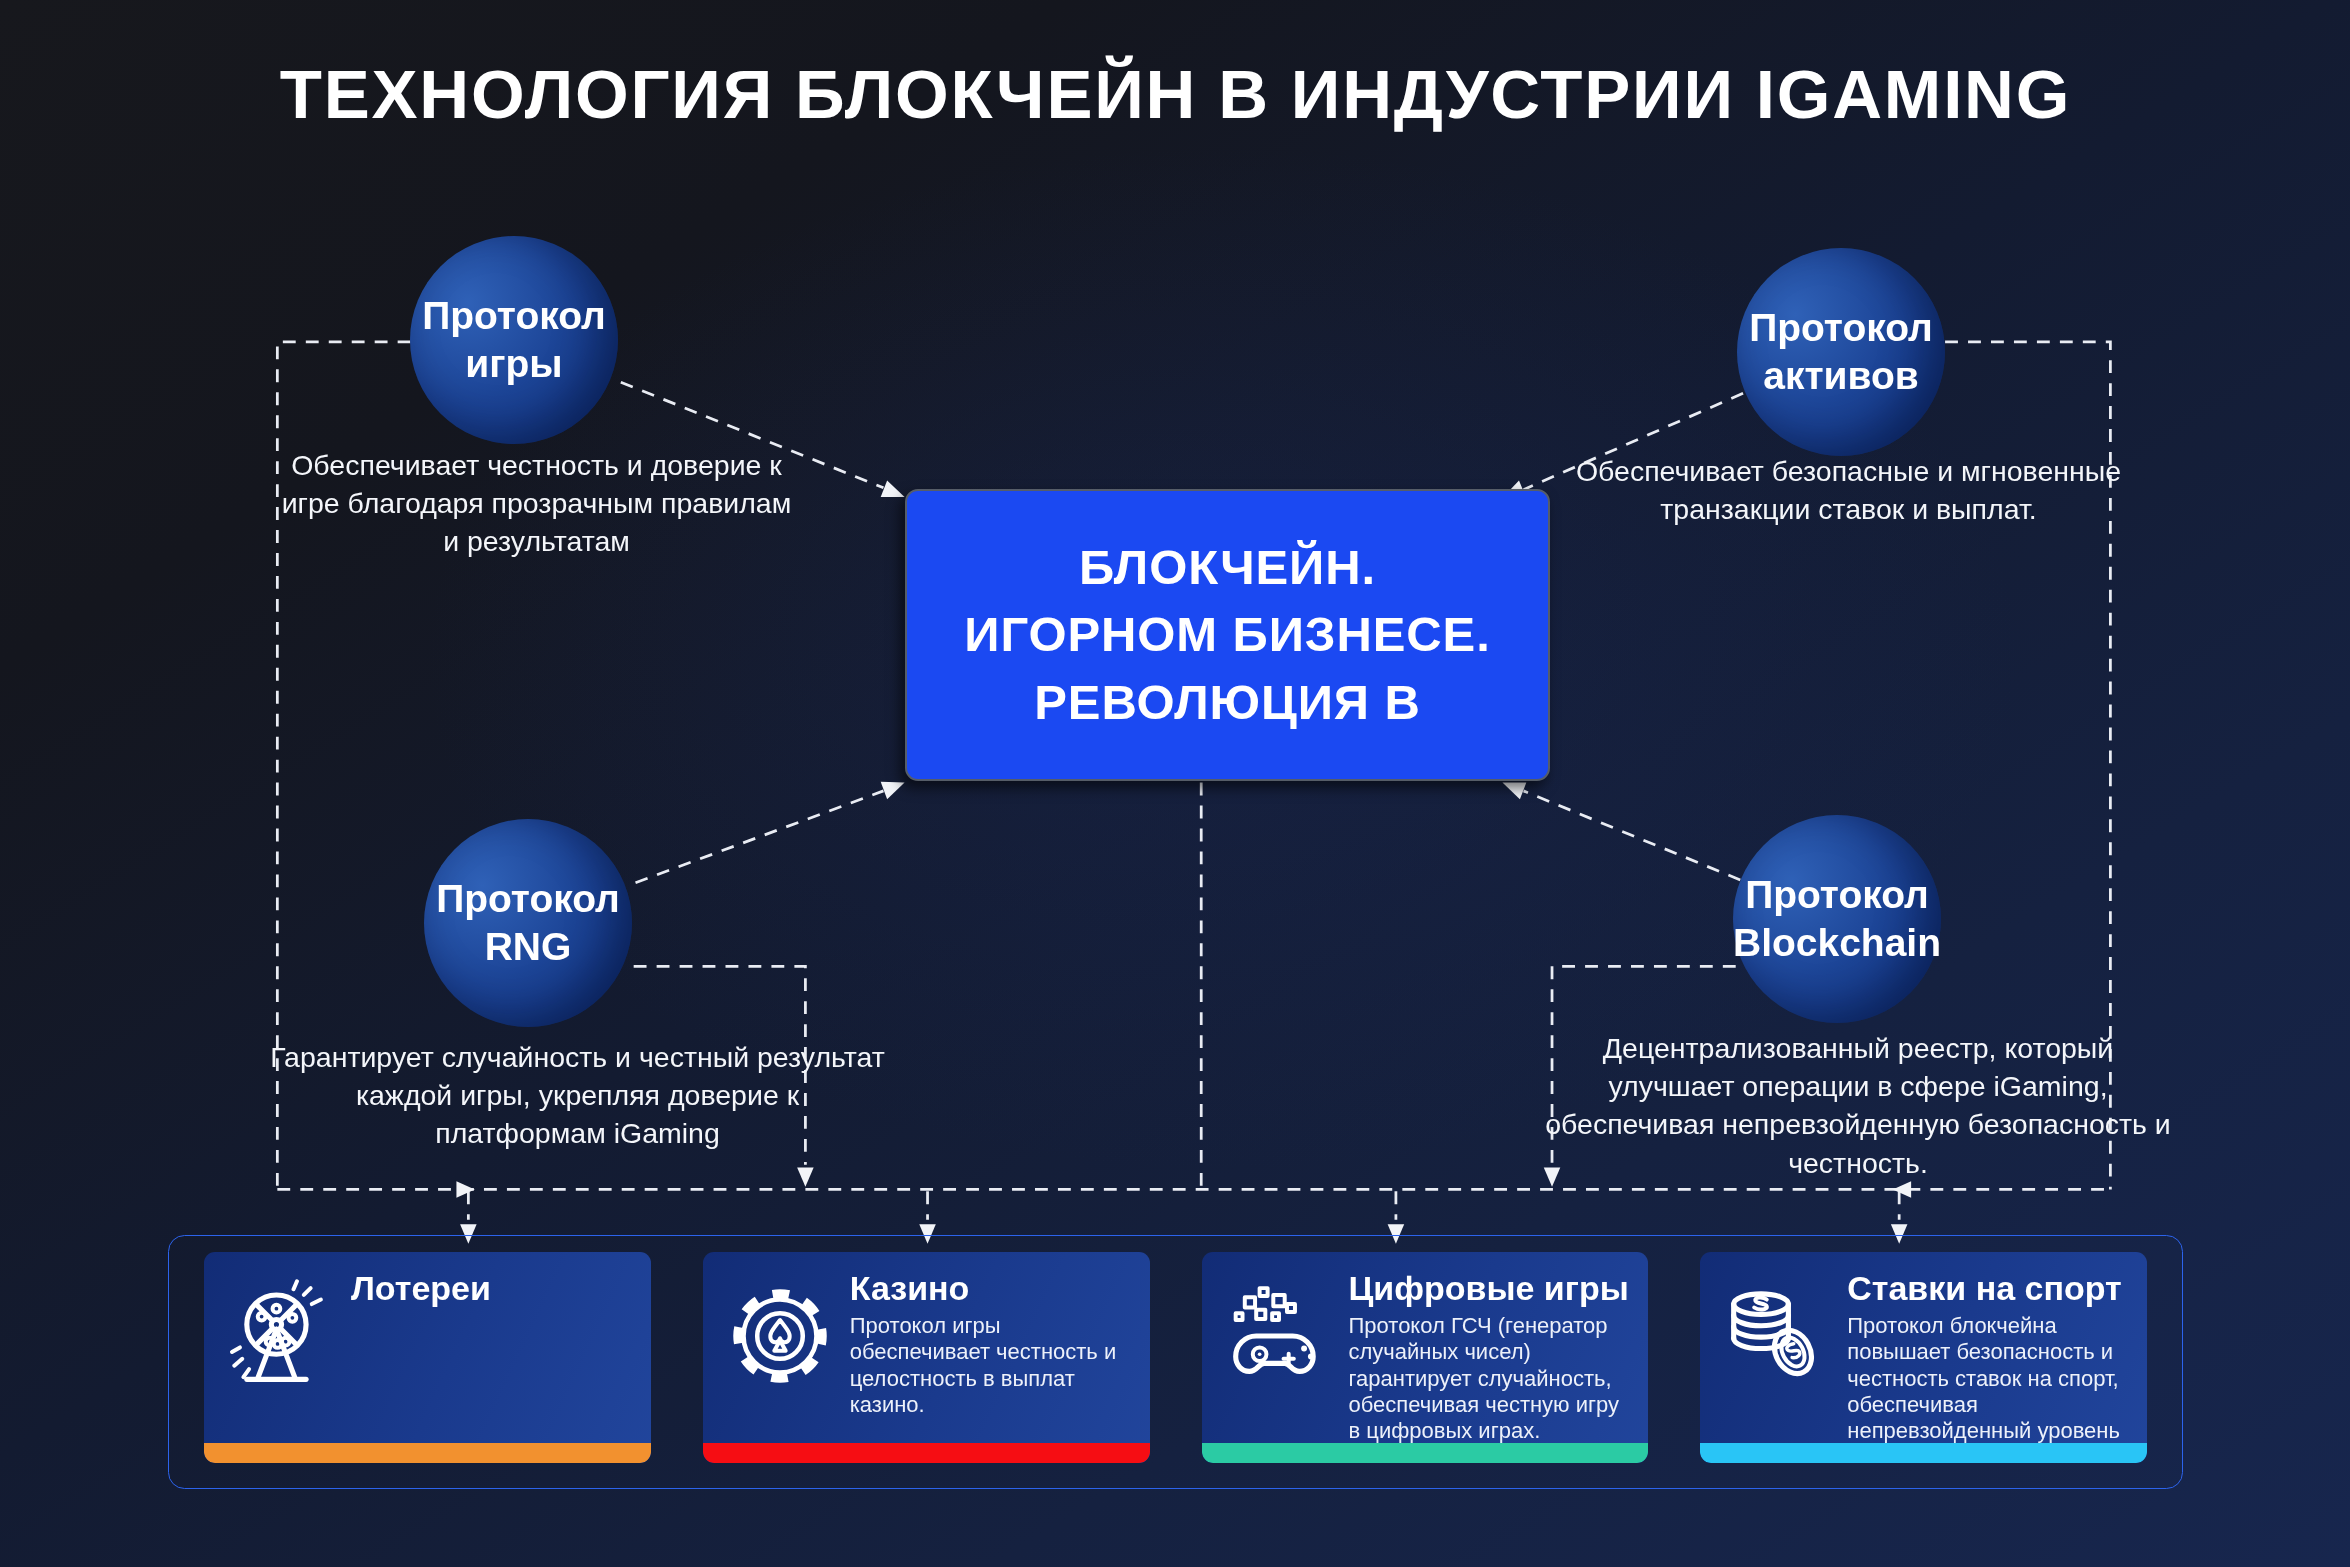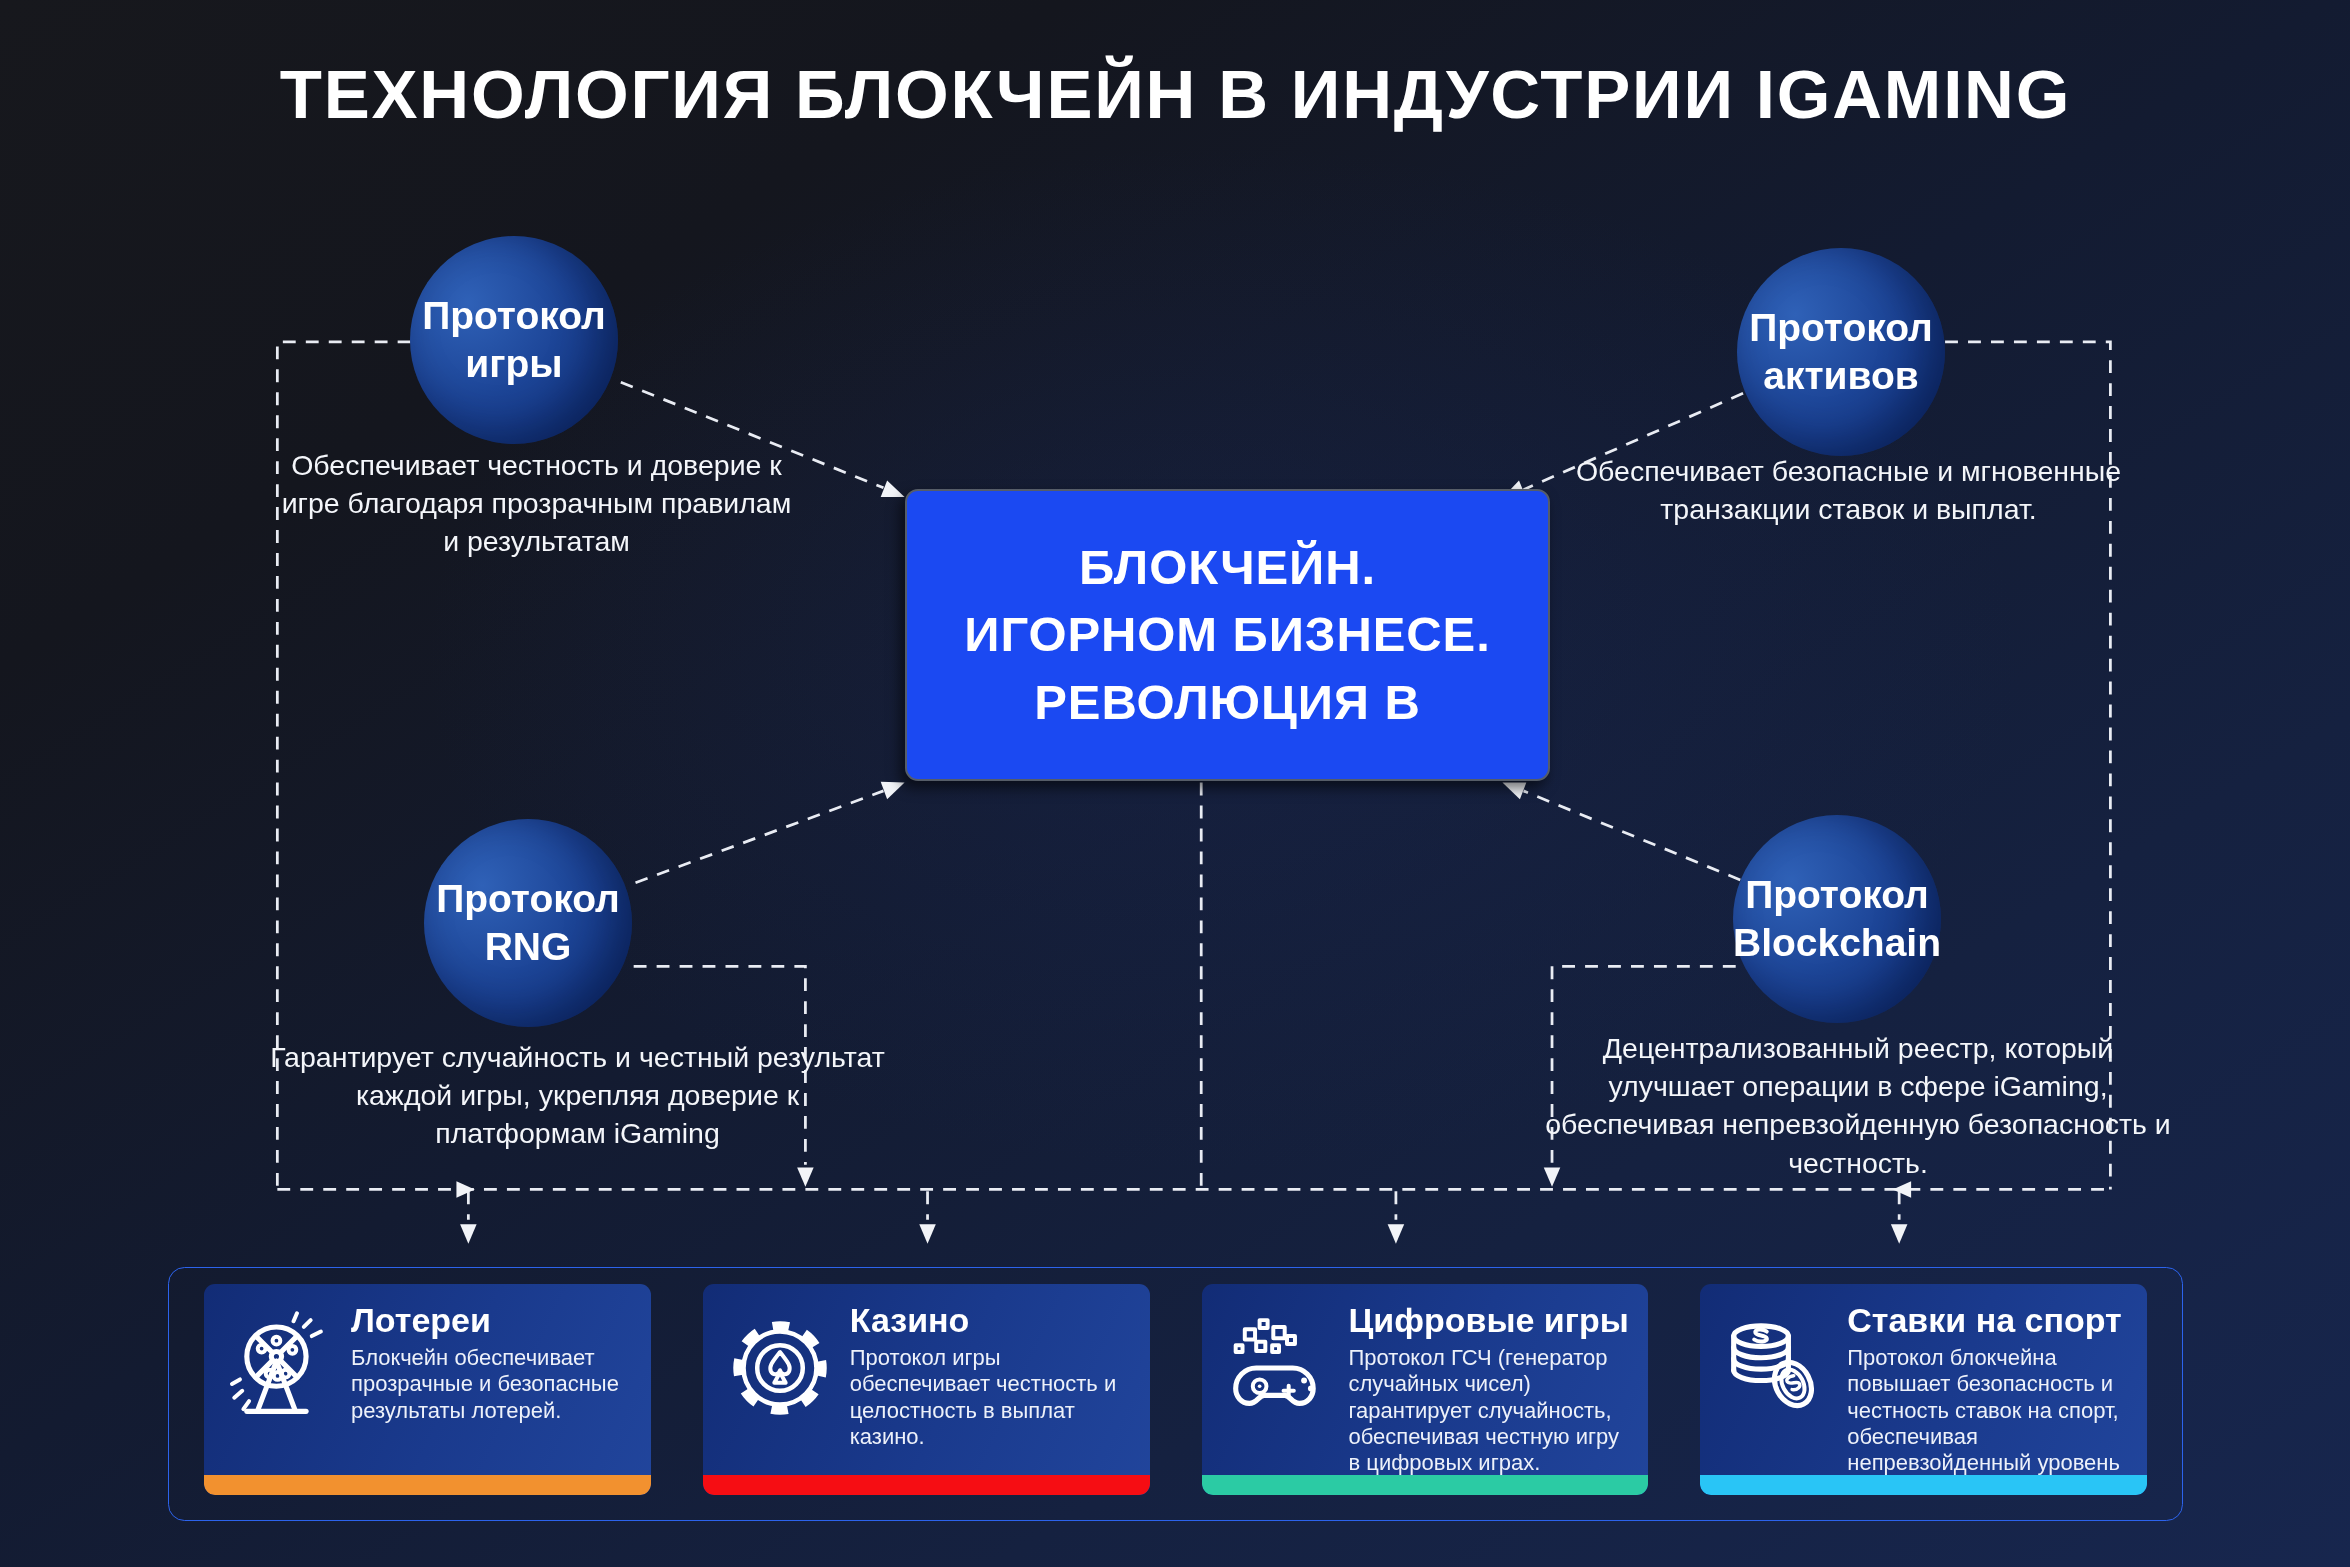--- a/index.html
+++ b/index.html
@@ -36,21 +36,21 @@
   .center-box{
     position:absolute;left:905px;top:489px;width:645px;height:292px;box-sizing:border-box;
     background:#1B49F2;border:2.8px solid #565d68;border-radius:13px;
     box-shadow:-4.6px 6.4px 13px rgba(0,0,0,.55);
     display:flex;flex-direction:column;align-items:center;justify-content:center;
     font-size:49px;font-weight:700;line-height:1.38;letter-spacing:0.9px;text-align:center;
   }
   .cards-container{
     position:absolute;left:168px;top:1235px;width:2015px;height:254px;box-sizing:border-box;
     border:1.8px solid #2C63EC;border-radius:16.5px;padding:15.6px 35px 25px 35px;
-    display:flex;gap:52px;margin-top:32px;
+    display:flex;gap:52px;
   }
   .card{
     flex:1;position:relative;border-radius:11px;overflow:hidden;box-sizing:border-box;
     background:linear-gradient(115deg,#122c76 0%,#1a3a8d 55%,#21459c 100%);
     padding:18.4px 18.4px 31px 20px;display:flex;gap:13px;align-items:flex-start;
   }
   .card .icon{flex:0 0 114px;margin-top:9.2px;}
   .card .icon svg{width:114px;height:114px;display:block;}
   .card h3{margin:0 0 5.5px 0;font-size:34px;font-weight:700;line-height:1.1;}
   .card p{margin:0;font-size:22px;line-height:1.2;color:#edf1fa;}
@@ -151,21 +151,20 @@
               <path d="M77 22 L85 18"></path>
               <path d="M61 9 L64 2"></path>
             <path d="M14 60 L7 64"></path>
               <path d="M16 70 L9 76"></path>
               <path d="M22 79 L17 86"></path>
           </g>
         </svg>
       </span>
       <div>
         <h3>Лотереи</h3>
-        <p>Блокчейн обеспечивает прозрачные и безопасные результаты лотерей.</p>
       </div>
       <div class="bar" style="background: rgb(242, 145, 47);"></div>
     </div>
 
     <div class="card">
       <span class="icon">
         <svg class="lineart" viewBox="0 0 100 100">
           <circle cx="50" cy="50" r="37" stroke-width="8" stroke-dasharray="14.5 14.6" stroke-dashoffset="7" stroke-linecap="butt"></circle>
           <circle cx="50" cy="50" r="32" stroke-width="4"></circle>
           <circle cx="50" cy="50" r="20" stroke-width="4"></circle>

